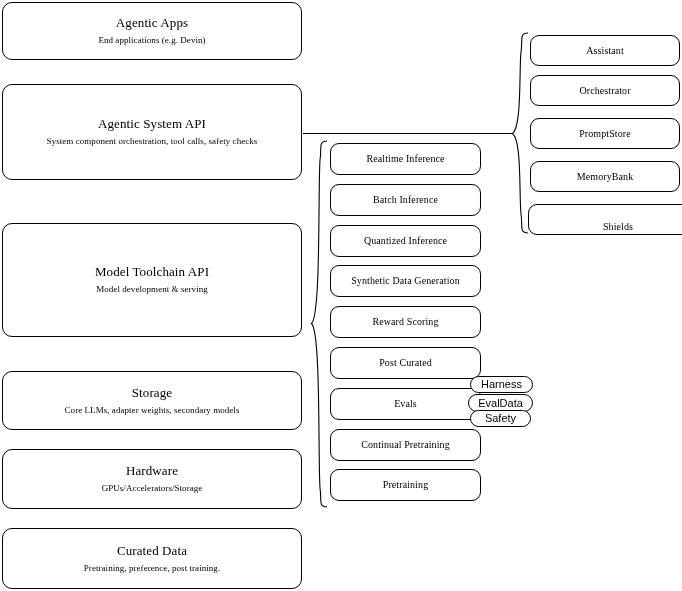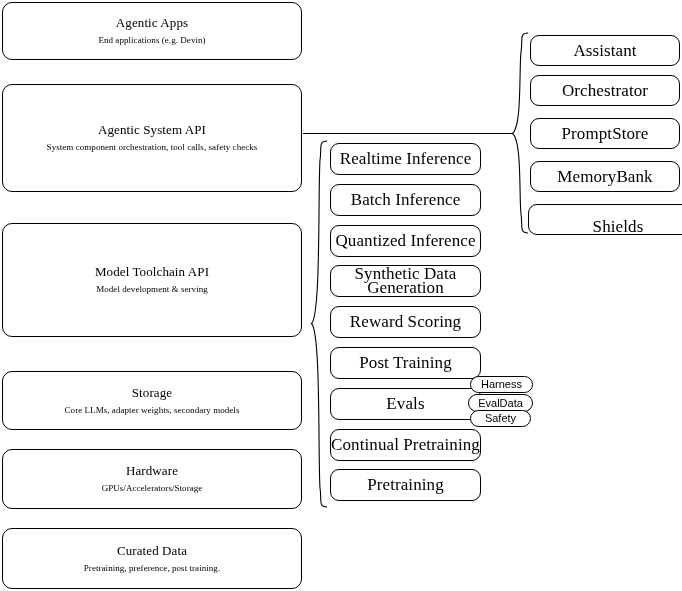--- a/index.html
+++ b/index.html
@@ -38,21 +38,21 @@
   .layer-sub {
     font-size: 9px;
     line-height: 13px;
     margin-top: 3px;
     letter-spacing: 0.05px;
   }
   .cap-box {
     border-radius: 9px;
   }
   .cap-label {
-    font-size: 17px;
+    font-size: 10px;
     line-height: 14px;
     letter-spacing: 0.1px;
   }
   
   .pill {
     position: absolute;
     box-sizing: border-box;
     border: 1px solid #000000;
     border-radius: 11px;
     background: #ffffff;
@@ -100,21 +100,21 @@
              C 318 190, 321 315, 311.5 323.5
              C 321 332, 318 458, 320 488
              C 322 500, 318 507, 327 507"></path>
   </svg>
 
   <div class="box" style="left:2px; top:2px; width:300px; height:58px;">
     <div class="layer-title">Agentic Apps</div>
     <div class="layer-sub">End applications (e.g. Devin)</div>
   </div>
 
-  <div class="box" style="left:2px; top:84px; width:300px; height:108px;">
+  <div class="box" style="left:2px; top:84px; width:300px; height:96px;">
     <div class="layer-title">Agentic System API</div>
     <div class="layer-sub">System component orchestration, tool calls, safety checks</div>
   </div>
 
   <div class="box" style="left:2px; top:223px; width:300px; height:114px;">
     <div class="layer-title">Model Toolchain API</div>
     <div class="layer-sub">Model development &amp; serving</div>
   </div>
 
   <div class="box" style="left:2px; top:371px; width:300px; height:59px;">
@@ -141,21 +141,21 @@
   <div class="box cap-box" style="left:330px; top:225px; width:151px; height:32px; z-index:2;justify-content:center;">
     <div class="cap-label">Quantized Inference</div>
   </div>
   <div class="box cap-box" style="left:330px; top:265px; width:151px; height:32px; z-index:2;">
     <div class="cap-label">Synthetic Data Generation</div>
   </div>
   <div class="box cap-box" style="left:330px; top:306px; width:151px; height:32px; z-index:2;">
     <div class="cap-label">Reward Scoring</div>
   </div>
   <div class="box cap-box" style="left:330px; top:347px; width:151px; height:32px; z-index:2;">
-    <div class="cap-label">Post Training</div>
+    <div class="cap-label">Post Curated</div>
   </div>
   <div class="box cap-box" style="left:330px; top:388px; width:151px; height:32px; z-index:2;">
     <div class="cap-label">Evals</div>
   </div>
   <div class="box cap-box" style="left:330px; top:429px; width:151px; height:32px; z-index:2;">
     <div class="cap-label">Continual Pretraining</div>
   </div>
   <div class="box cap-box" style="left:330px; top:469px; width:151px; height:32px; z-index:2;">
     <div class="cap-label">Pretraining</div>
   </div>

